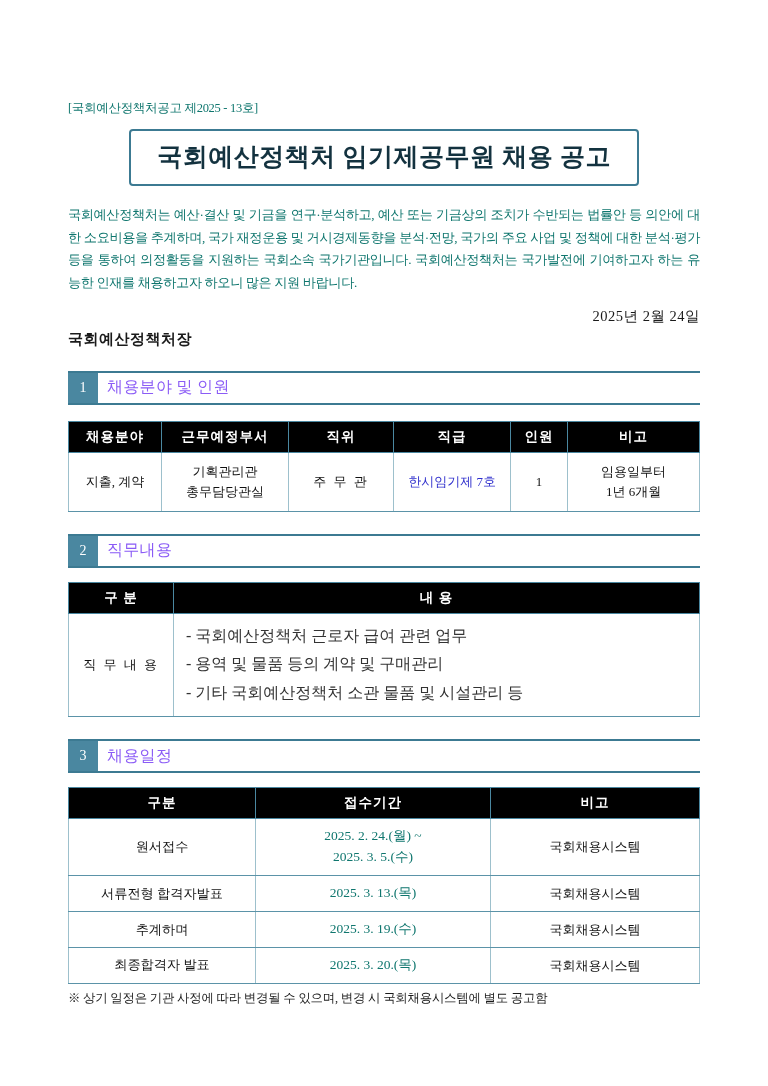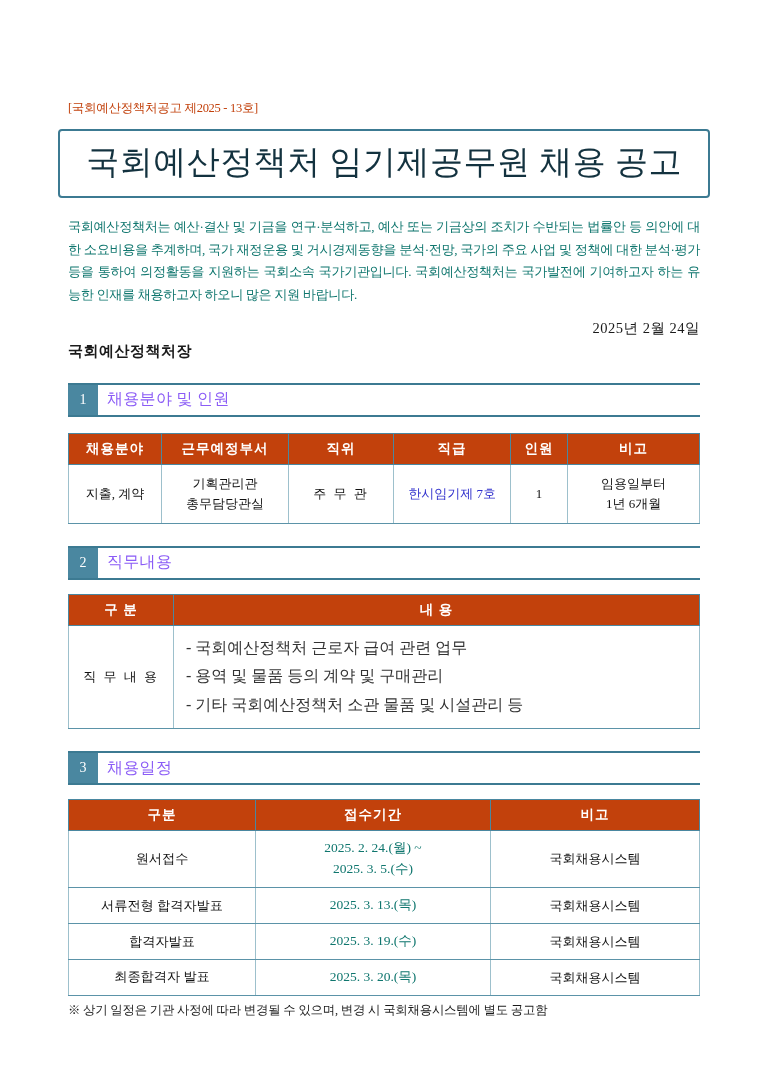--- a/index.html
+++ b/index.html
@@ -25,38 +25,38 @@
   .content {
     position: absolute;
     left: 68px;
     top: 100px;
     width: 632px;
   }
 
   .doc-number {
     font-size: 12.5px;
     letter-spacing: -0.3px;
-    color: #c2410c;
+    color: #0f766e;
     margin-bottom: 12px;
   }
 
   .title-wrap {
     display: flex;
     justify-content: center;
     margin: 0 0 18px 0;
   }
   .title-box {
     border: 2.5px solid #3c7a92;
     border-radius: 4px;
     padding: 9px 26px 11px 26px;
     text-align: center;
   }
   .title-text {
-    font-size: 33px;
-    font-weight: normal;
+    font-size: 25px;
+    font-weight: bold;
     color: #13323f;
     letter-spacing: 0.5px;
     white-space: nowrap;
   }
 
   .intro {
     font-size: 13.2px;
     line-height: 1.72;
     text-align: justify;
     letter-spacing: -0.4px;
@@ -113,21 +113,21 @@
 
   
   table {
     border-collapse: collapse;
     width: 100%;
     margin-top: 14px;
     font-size: 13px;
   }
   table.t1 { margin-top: 16px; }
   th {
-    background: #c2410c;
+    background: #000000;
     color: #ffffff;
     font-weight: bold;
     padding: 6px 2px;
     text-align: center;
     font-size: 13.5px;
     letter-spacing: 1px;
     border: 1px solid #4a87a0;
   }
   td {
     border-bottom: 1px solid #5b93a8;
@@ -275,21 +275,21 @@
               <div>2025. 3. 5.(수)</div>
             </td>
             <td class="c3">국회채용시스템</td>
           </tr>
           <tr>
             <td class="c1">서류전형 합격자발표</td>
             <td class="c2">2025. 3. 13.(목)</td>
             <td class="c3">국회채용시스템</td>
           </tr>
           <tr>
-            <td class="c1">합격자발표</td>
+            <td class="c1">추계하며</td>
             <td class="c2">2025. 3. 19.(수)</td>
             <td class="c3">국회채용시스템</td>
           </tr>
           <tr>
             <td class="c1">최종합격자 발표</td>
             <td class="c2">2025. 3. 20.(목)</td>
             <td class="c3">국회채용시스템</td>
           </tr>
         </tbody>
       </table>

